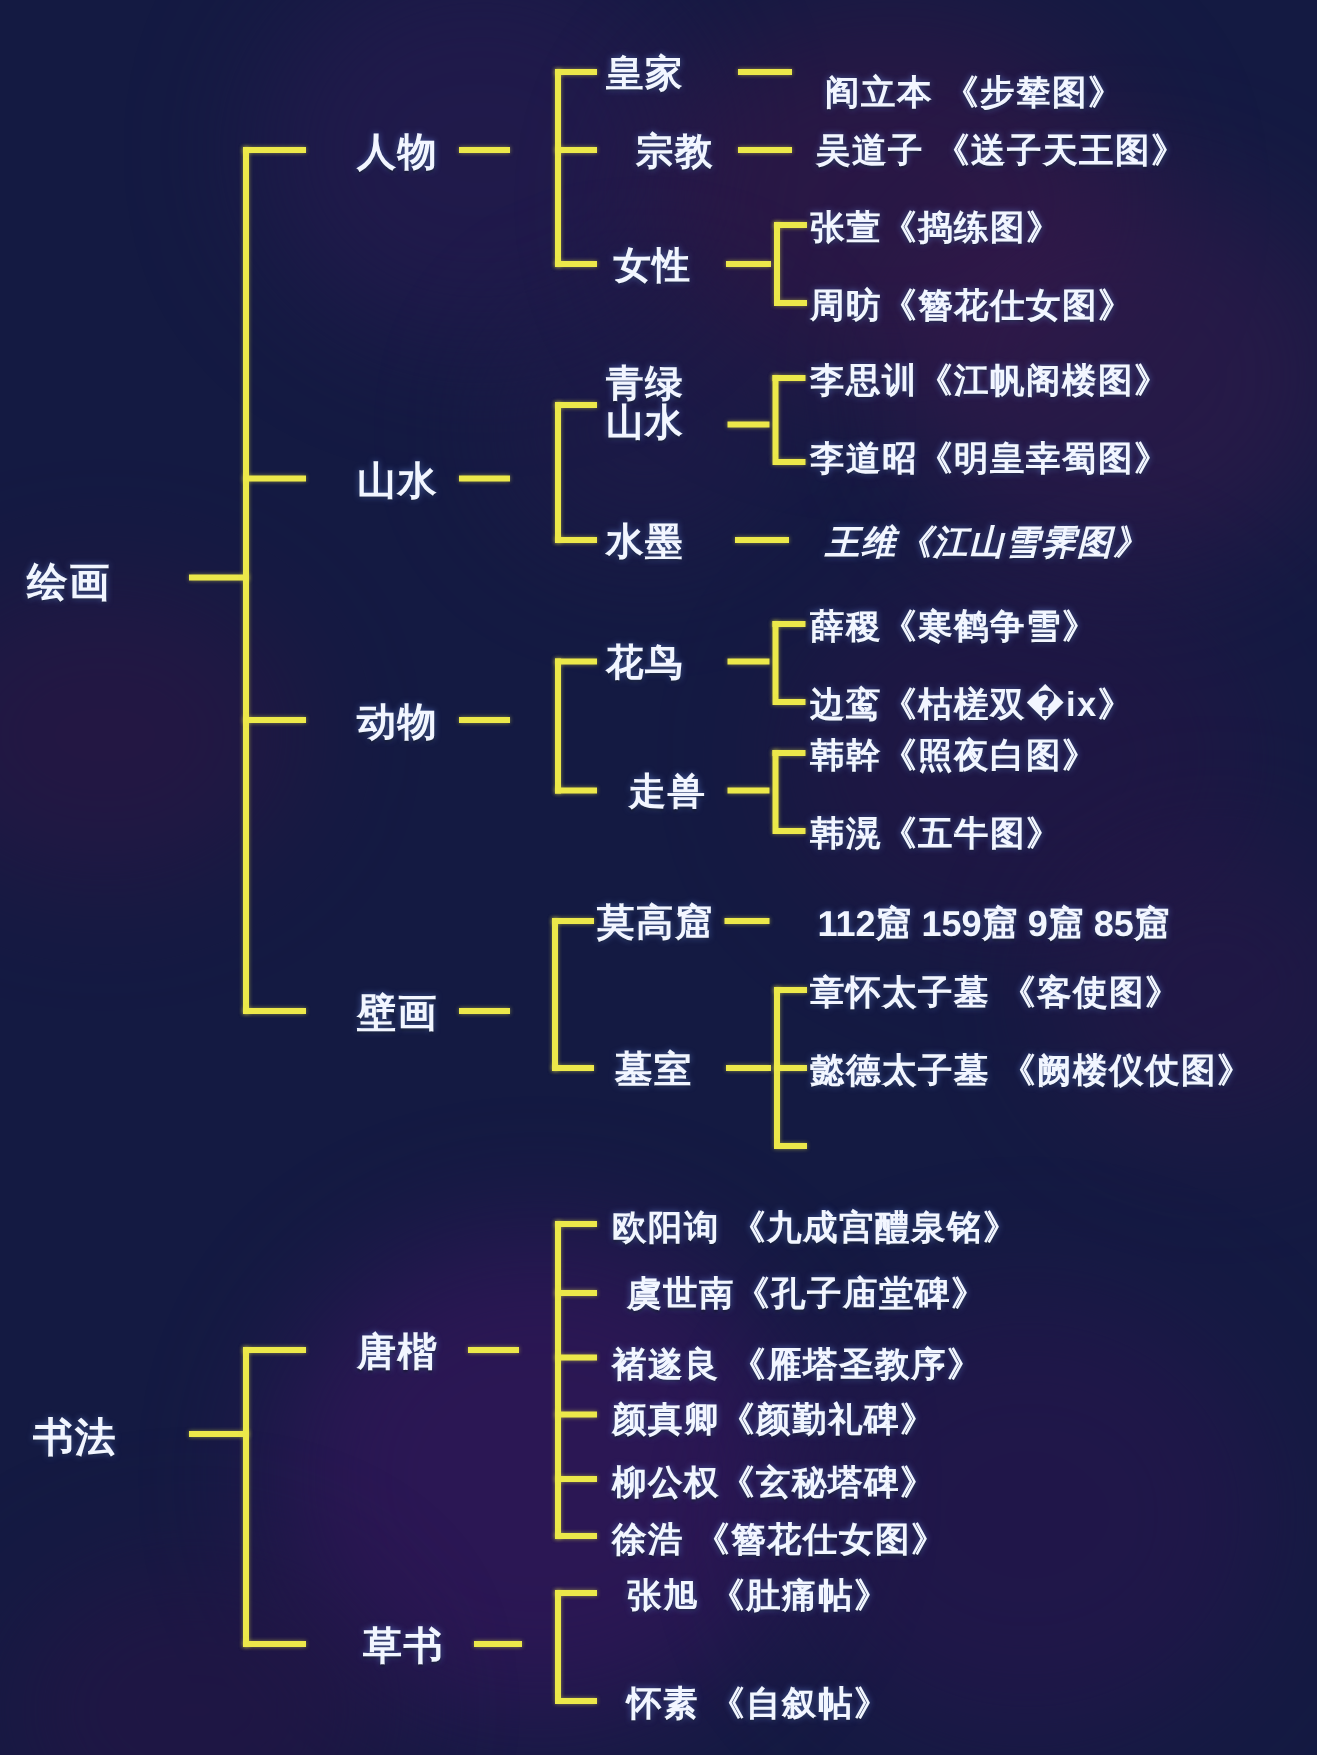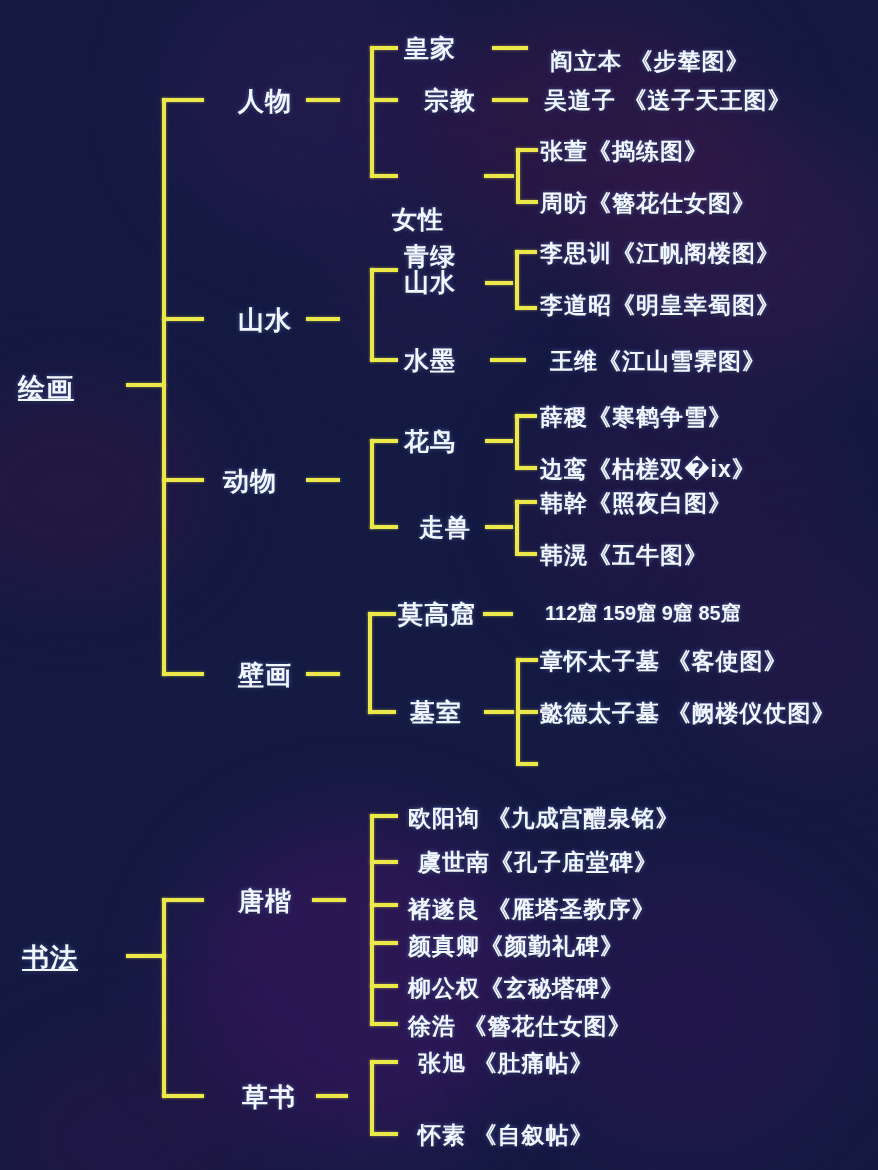--- a/index.html
+++ b/index.html
@@ -30,26 +30,26 @@
   .blob.b10{left:330px;top:200px;width:200px;height:170px;background:#2b1a4f;opacity:.35;}
 
   
   .node{
     position:absolute;
     color:#f2f6ff;
     white-space:nowrap;
     text-shadow:0 0 4px rgba(120,160,255,.55), 0 1px 2px rgba(0,0,0,.75);
     letter-spacing:1px;
   }
-  .lv1{font-size:27px;font-weight:700;text-decoration:underline;}
+  .lv1{font-size:27px;font-weight:700;}
   .lv2{font-size:26px;font-weight:700;}
   .lv3{font-size:25px;font-weight:700;}
   .lv4{font-size:23px;font-weight:700;}
   .lv3.two-line{line-height:26px;white-space:pre;}
-  .caves{font-size:20px;font-weight:700;letter-spacing:0px;}
+  .caves{font-size:24px;font-weight:700;letter-spacing:0px;}
 
   
   .ln{position:absolute;background:#ece84a;box-shadow:0 0 3px rgba(236,232,74,.5);}
   .h{height:4px;}
   .v{width:4px;}
 </style>
 </head>
 <body>
 
 <div id="root">
@@ -78,21 +78,21 @@
 
   <div class="node lv2" style="left:238px;top:84px;">人物</div>
   <div class="ln h" style="left:306px;top:98px;width:34px;"></div>
   <div class="ln v" style="left:370px;top:46px;height:132px;"></div>
   <div class="ln h" style="left:370px;top:46px;width:28px;"></div>
   <div class="ln h" style="left:370px;top:98px;width:28px;"></div>
   <div class="ln h" style="left:370px;top:174px;width:28px;"></div>
 
   <div class="node lv3" style="left:404px;top:32px;">皇家</div>
   <div class="node lv3" style="left:424px;top:84px;">宗教</div>
-  <div class="node lv3" style="left:392px;top:160px;margin-top:43px;">女性</div>
+  <div class="node lv3" style="left:409px;top:160px;">女性</div>
 
   <div class="ln h" style="left:492px;top:46px;width:36px;"></div>
   <div class="node lv4" style="left:550px;top:33px;margin-top:13px;">阎立本 《步辇图》</div>
 
   <div class="ln h" style="left:492px;top:98px;width:36px;"></div>
   <div class="node lv4" style="left:544px;top:85px;">吴道子 《送子天王图》</div>
 
   <div class="ln h" style="left:484px;top:174px;width:30px;"></div>
   <div class="ln v" style="left:516px;top:148px;height:52px;"></div>
   <div class="ln h" style="left:516px;top:148px;width:22px;"></div>
@@ -111,23 +111,23 @@
   <div class="node lv3" style="left:404px;top:344px;">水墨</div>
 
   <div class="ln h" style="left:485px;top:281px;width:28px;"></div>
   <div class="ln v" style="left:515px;top:250px;height:56px;"></div>
   <div class="ln h" style="left:515px;top:250px;width:22px;"></div>
   <div class="ln h" style="left:515px;top:306px;width:22px;"></div>
   <div class="node lv4" style="left:540px;top:238px;">李思训《江帆阁楼图》</div>
   <div class="node lv4" style="left:540px;top:290px;">李道昭《明皇幸蜀图》</div>
 
   <div class="ln h" style="left:490px;top:358px;width:36px;"></div>
-  <div class="node lv4" style="left:550px;top:346px;">王维《江山雪霁图》</div>
-
-  <div class="node lv2" style="left:223px;top:464px;">动物</div>
+  <div class="node lv4" style="left:550px;top:346px;font-style:italic;">王维《江山雪霁图》</div>
+
+  <div class="node lv2" style="left:238px;top:464px;">动物</div>
   <div class="ln h" style="left:306px;top:478px;width:34px;"></div>
   <div class="ln v" style="left:370px;top:439px;height:90px;"></div>
   <div class="ln h" style="left:370px;top:439px;width:28px;"></div>
   <div class="ln h" style="left:370px;top:525px;width:28px;"></div>
 
   <div class="node lv3" style="left:404px;top:425px;">花鸟</div>
   <div class="node lv3" style="left:404px;top:511px;margin-left:15px;">走兽</div>
 
   <div class="ln h" style="left:485px;top:439px;width:28px;"></div>
   <div class="ln v" style="left:515px;top:414px;height:52px;"></div>

